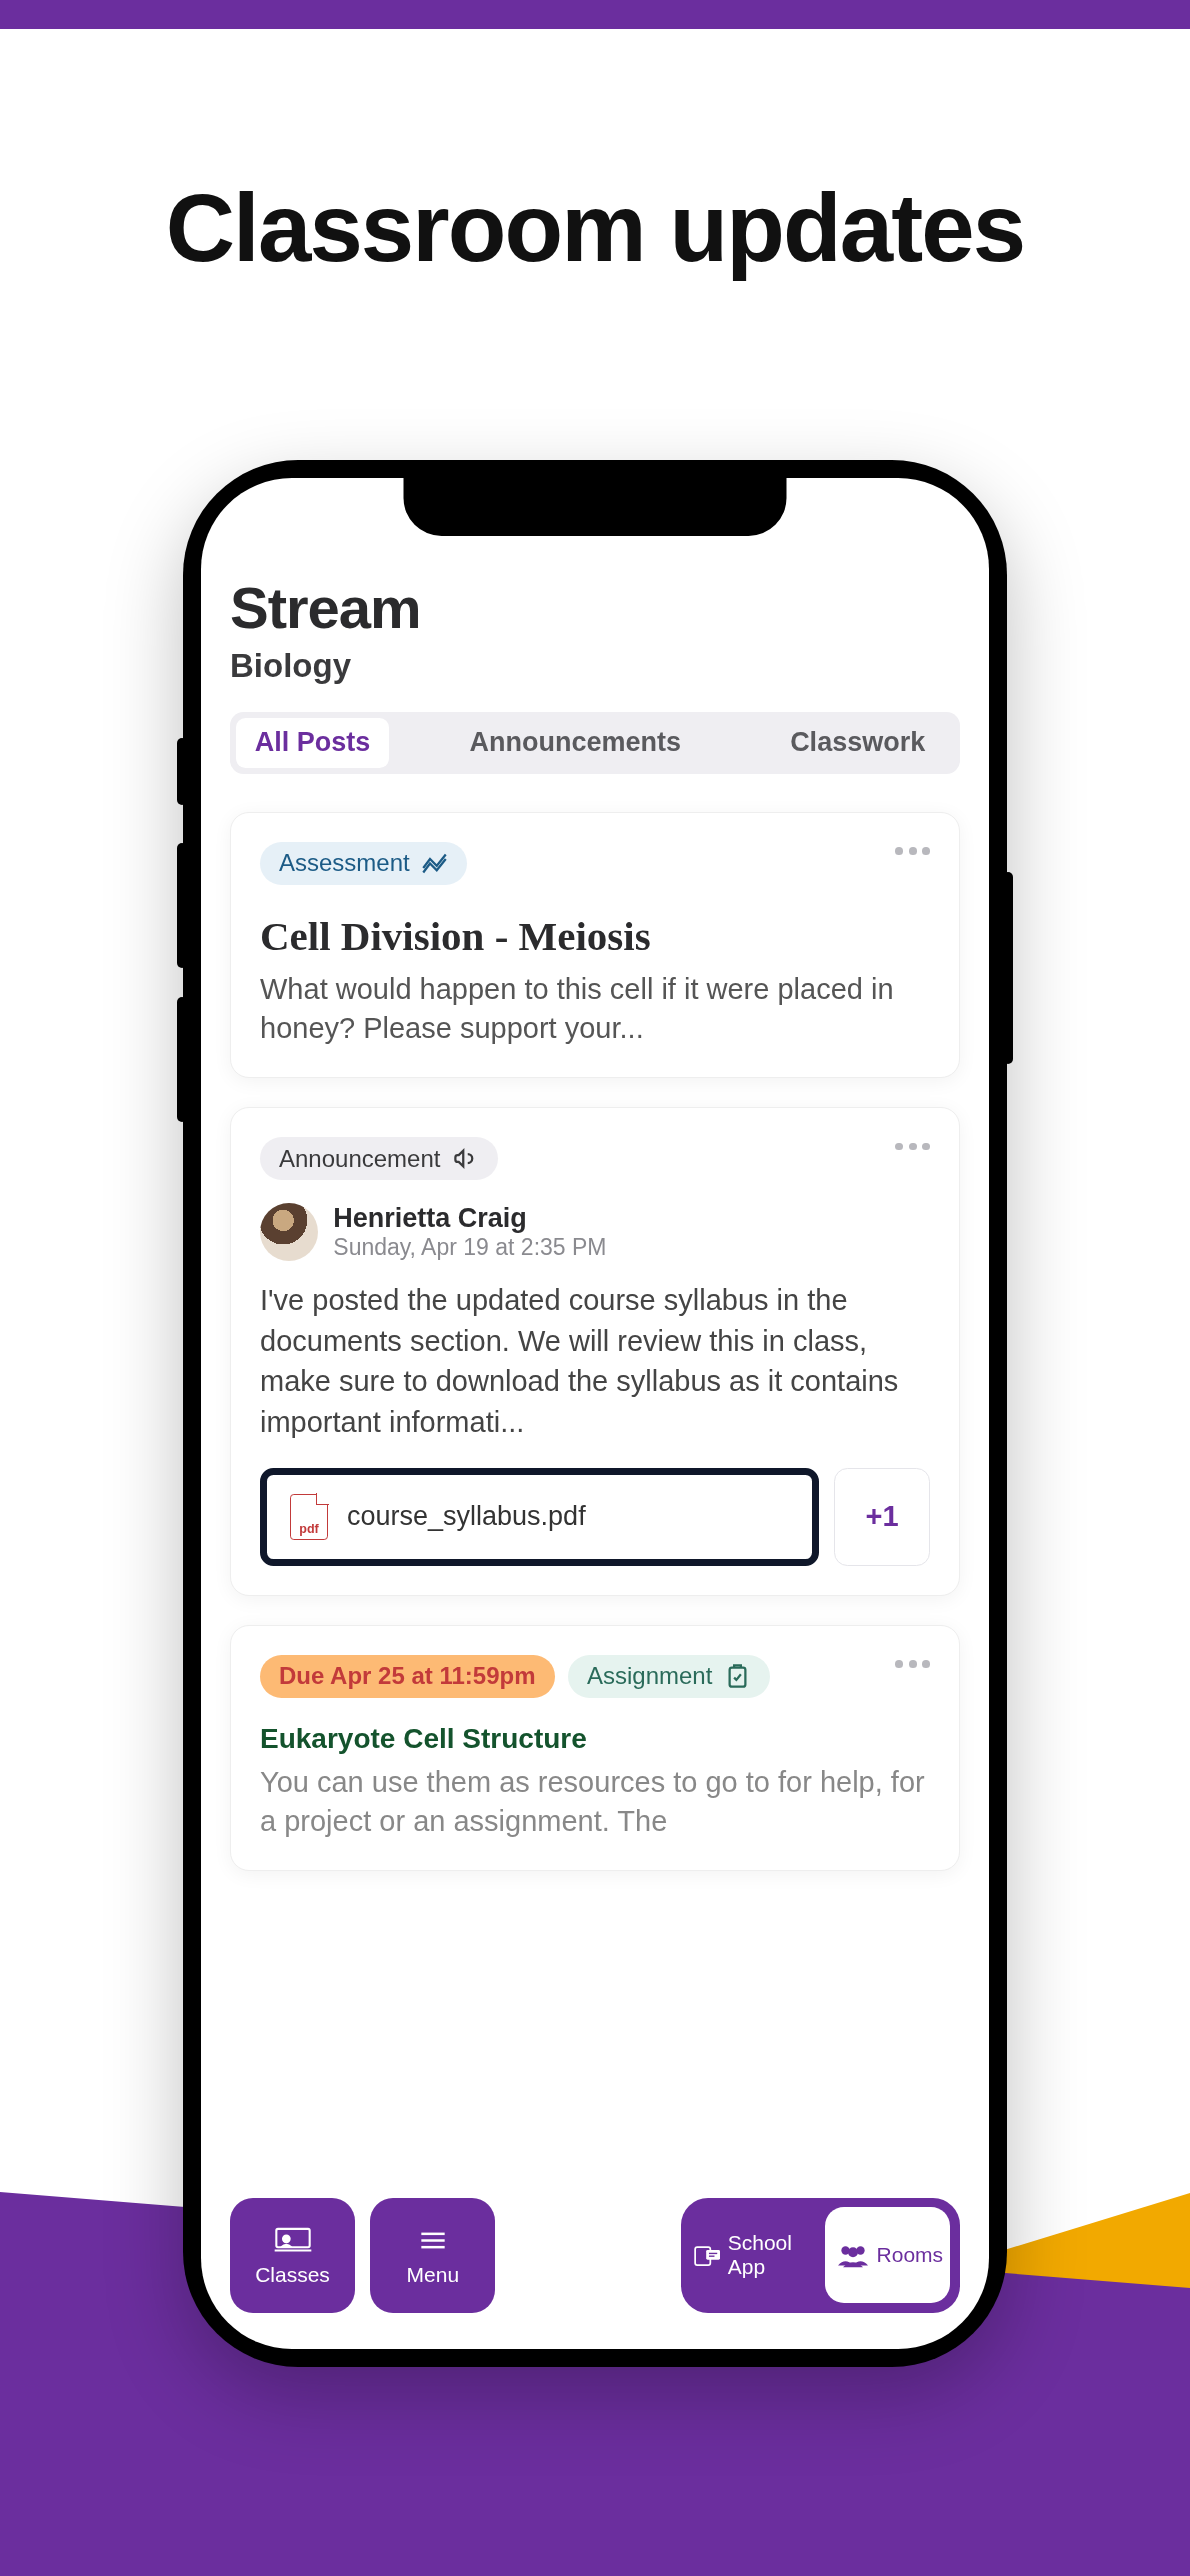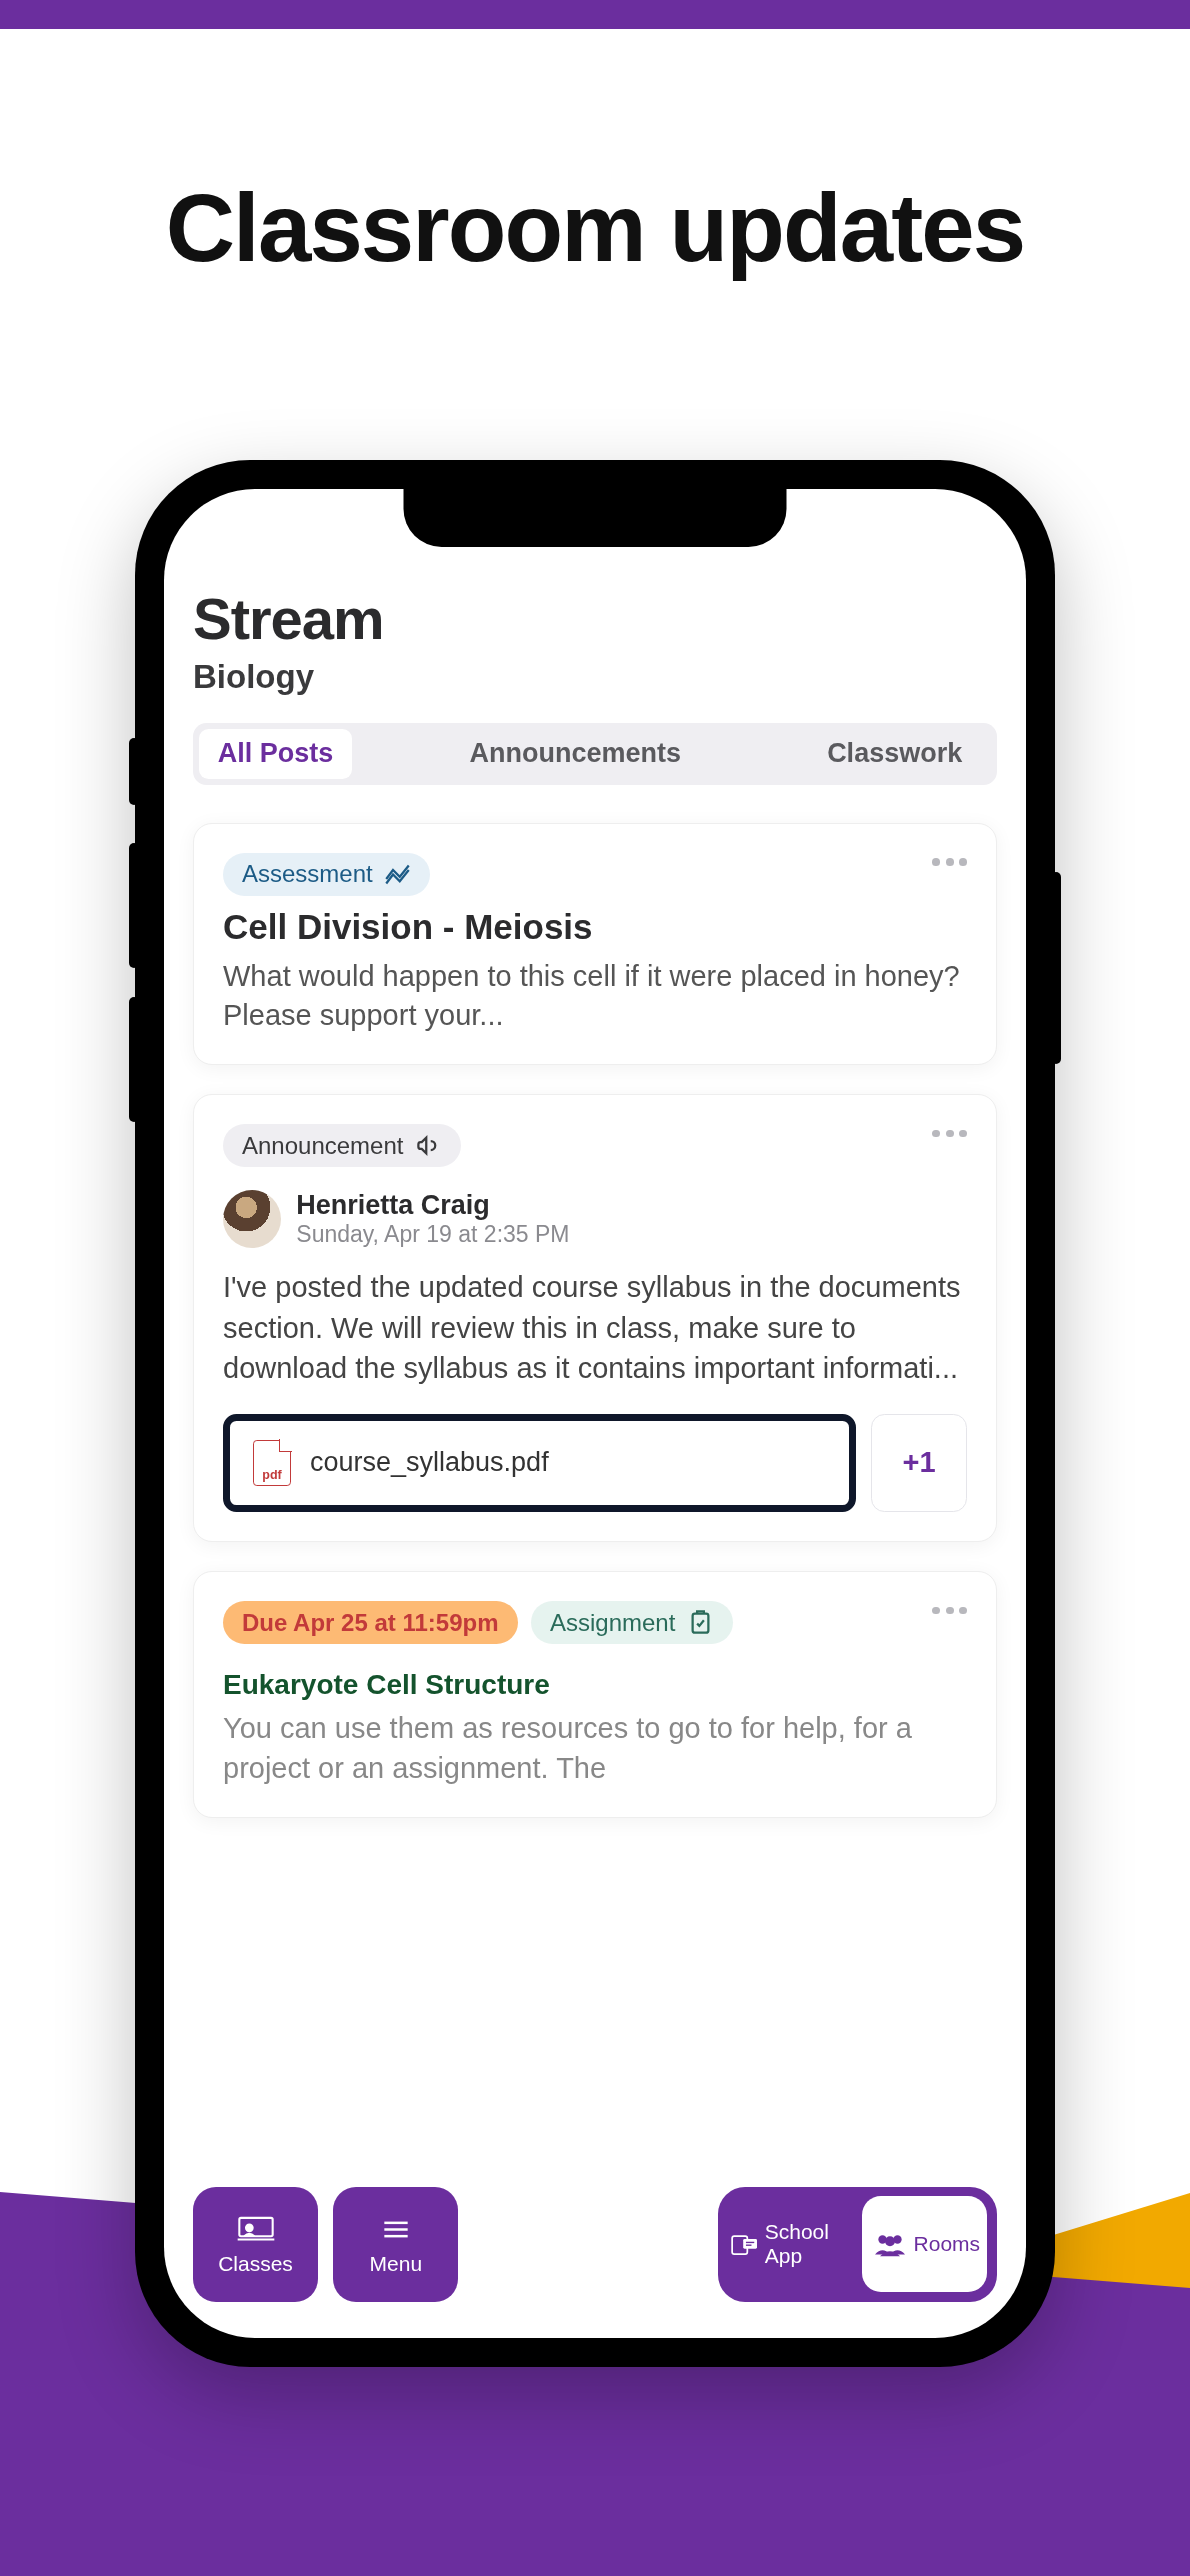--- a/index.html
+++ b/index.html
@@ -10,21 +10,21 @@
   .top-bar { position: absolute; top: 0; left: 0; width: 100%; height: 29px; background: #6b2e9e; }
   .promo-title { position: absolute; top: 173px; left: 0; width: 100%; text-align: center; font-size: 96px; font-weight: 900; color: #111; letter-spacing: -1.9px; }
   .bg-yellow { position: absolute; bottom: 0; right: 0; width: 0; height: 0;
     border-left: 1246px solid transparent; border-bottom: 383px solid #f2a900; }
   .bg-purple { position: absolute; bottom: 0; left: 0; width: 100%; height: 288px; background: #6b2e9e; }
   .bg-purple-tri { position: absolute; bottom: 288px; left: 0; width: 0; height: 0;
     border-right: 1190px solid transparent; border-bottom: 96px solid #6b2e9e; }
 
   
   .phone { position: absolute; top: 460px; left: 50%; transform: translateX(-50%);
-    width: 920px; height: 1907px; background: #000; border-radius: 115px; padding: 29px;
+    width: 824px; height: 1907px; background: #000; border-radius: 115px; padding: 18px;
     box-shadow: 0 29px 77px rgba(0,0,0,0.25); }
   .phone-inner { width: 100%; height: 100%; background: #fff; border-radius: 91px; position: relative; overflow: hidden; }
   .notch { position: absolute; top: 0; left: 50%; transform: translateX(-50%); width: 383px; height: 58px; background: #000; border-bottom-left-radius: 38px; border-bottom-right-radius: 38px; z-index: 10; }
   .side-btn { position: absolute; background: #000; border-radius: 7.7px; }
   .sbtn-l1 { left: -5.7px; top: 278px; width: 9.6px; height: 67px; }
   .sbtn-l2 { left: -5.7px; top: 383px; width: 9.6px; height: 125px; }
   .sbtn-l3 { left: -5.7px; top: 537px; width: 9.6px; height: 125px; }
   .sbtn-r  { right: -5.7px; top: 412px; width: 9.6px; height: 192px; }
 
   .screen { position: absolute; top: 0; left: 0; right: 0; bottom: 0; padding: 96px 29px 0 29px; }
@@ -40,21 +40,21 @@
 
   .card { background: #fff; border: 1px solid #eee; border-radius: 19px; padding: 29px; margin-bottom: 29px; box-shadow: 0 3.8px 19px rgba(0,0,0,0.05); }
   .card-top { display: flex; justify-content: space-between; align-items: flex-start; }
   .pill { display: inline-flex; align-items: center; gap: 11.5px; border-radius: 957px; padding: 7.7px 19px; font-size: 24px; font-weight: 500; }
   .pill-blue { background: #e6f0f7; color: #1c5b86; }
   .pill-gray { background: #efeef2; color: #3a3a3c; }
   .pill-red  { background: #fdba74; color: #c23a3a; font-weight: bold; }
   .pill-teal { background: #e6f3ef; color: #2a6b5a; }
   .dots { display: flex; gap: 5.8px; padding-top: 5.8px; }
   .dots span { width: 7.7px; height: 7.7px; background: #b8b8bd; border-radius: 50%; }
-  .card-title { font-size: 35px; font-weight: 800; color: #2b2b2d; margin-top: 11px; margin-bottom: 9.6px; }
+  .card-title { font-size: 41px; font-weight: 800; color: #2b2b2d; margin-top: 27px; margin-bottom: 9.6px; font-family: Liberation Serif, serif; }
   .card-body { font-size: 29px; color: #555; line-height: 1.35; }
 
   .author-row { display: flex; align-items: center; gap: 15.3px; margin-top: 23px; }
   .avatar { width: 58px; height: 58px; border-radius: 50%; background: radial-gradient(circle at 40% 30%, #c9a880 0 20%, #5a4030 20% 45%, #e7dccf 45% 100%); flex: 0 0 58px; }
   .author-name { font-size: 27px; font-weight: 800; color: #2b2b2d; }
   .author-time { font-size: 23px; color: #8a8a8f; }
   .card-body2 { font-size: 29px; color: #444; line-height: 1.4; margin-top: 19px; }
 
   .attach-row { display: flex; gap: 15.3px; margin-top: 25px; }
   .attach { flex: 1; border: 7px solid #0f172a; border-radius: 13.4px; padding: 19px 23px; display: flex; align-items: center; gap: 19px; }

